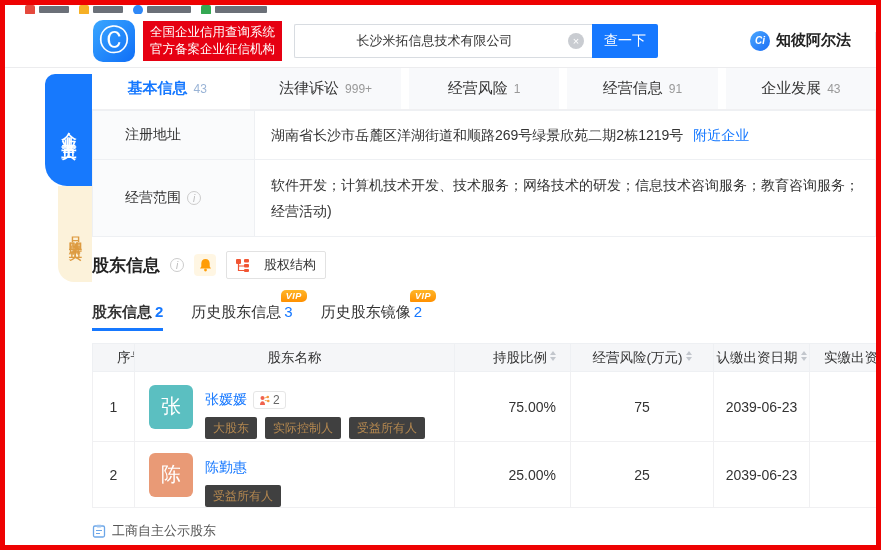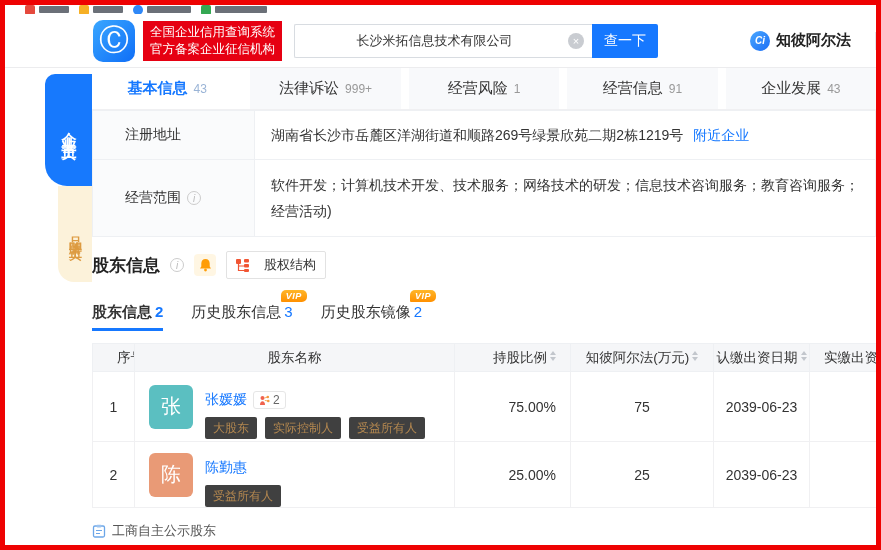--- a/index.html
+++ b/index.html
@@ -245,21 +245,21 @@
               <col class="col-ratio">
               <col class="col-amount">
               <col class="col-date">
               <col class="col-paid">
             </colgroup>
           <tbody>
               <tr>
             <th class="th-no">序号</th>
             <th>股东名称</th>
             <th class="th-ratio"><span>持股比例</span><span class="sort"><i class="up"></i><i class="dn"></i></span></th>
-            <th><span>知彼阿尔法(万元)</span><span class="sort"><i class="up"></i><i class="dn"></i></span></th>
+            <th><span>经营风险(万元)</span><span class="sort"><i class="up"></i><i class="dn"></i></span></th>
             <th><span>认缴出资日期</span><span class="sort"><i class="up"></i><i class="dn"></i></span></th>
             <th class="th-paid">实缴出资</th>
           </tr>
           <tr class="row-1">
             <td class="cell-no">1</td>
             <td class="cell-name">
               <div class="name-flex">
                 <div class="avatar av1">张</div>
                 <div>
                   <div class="name-line">

